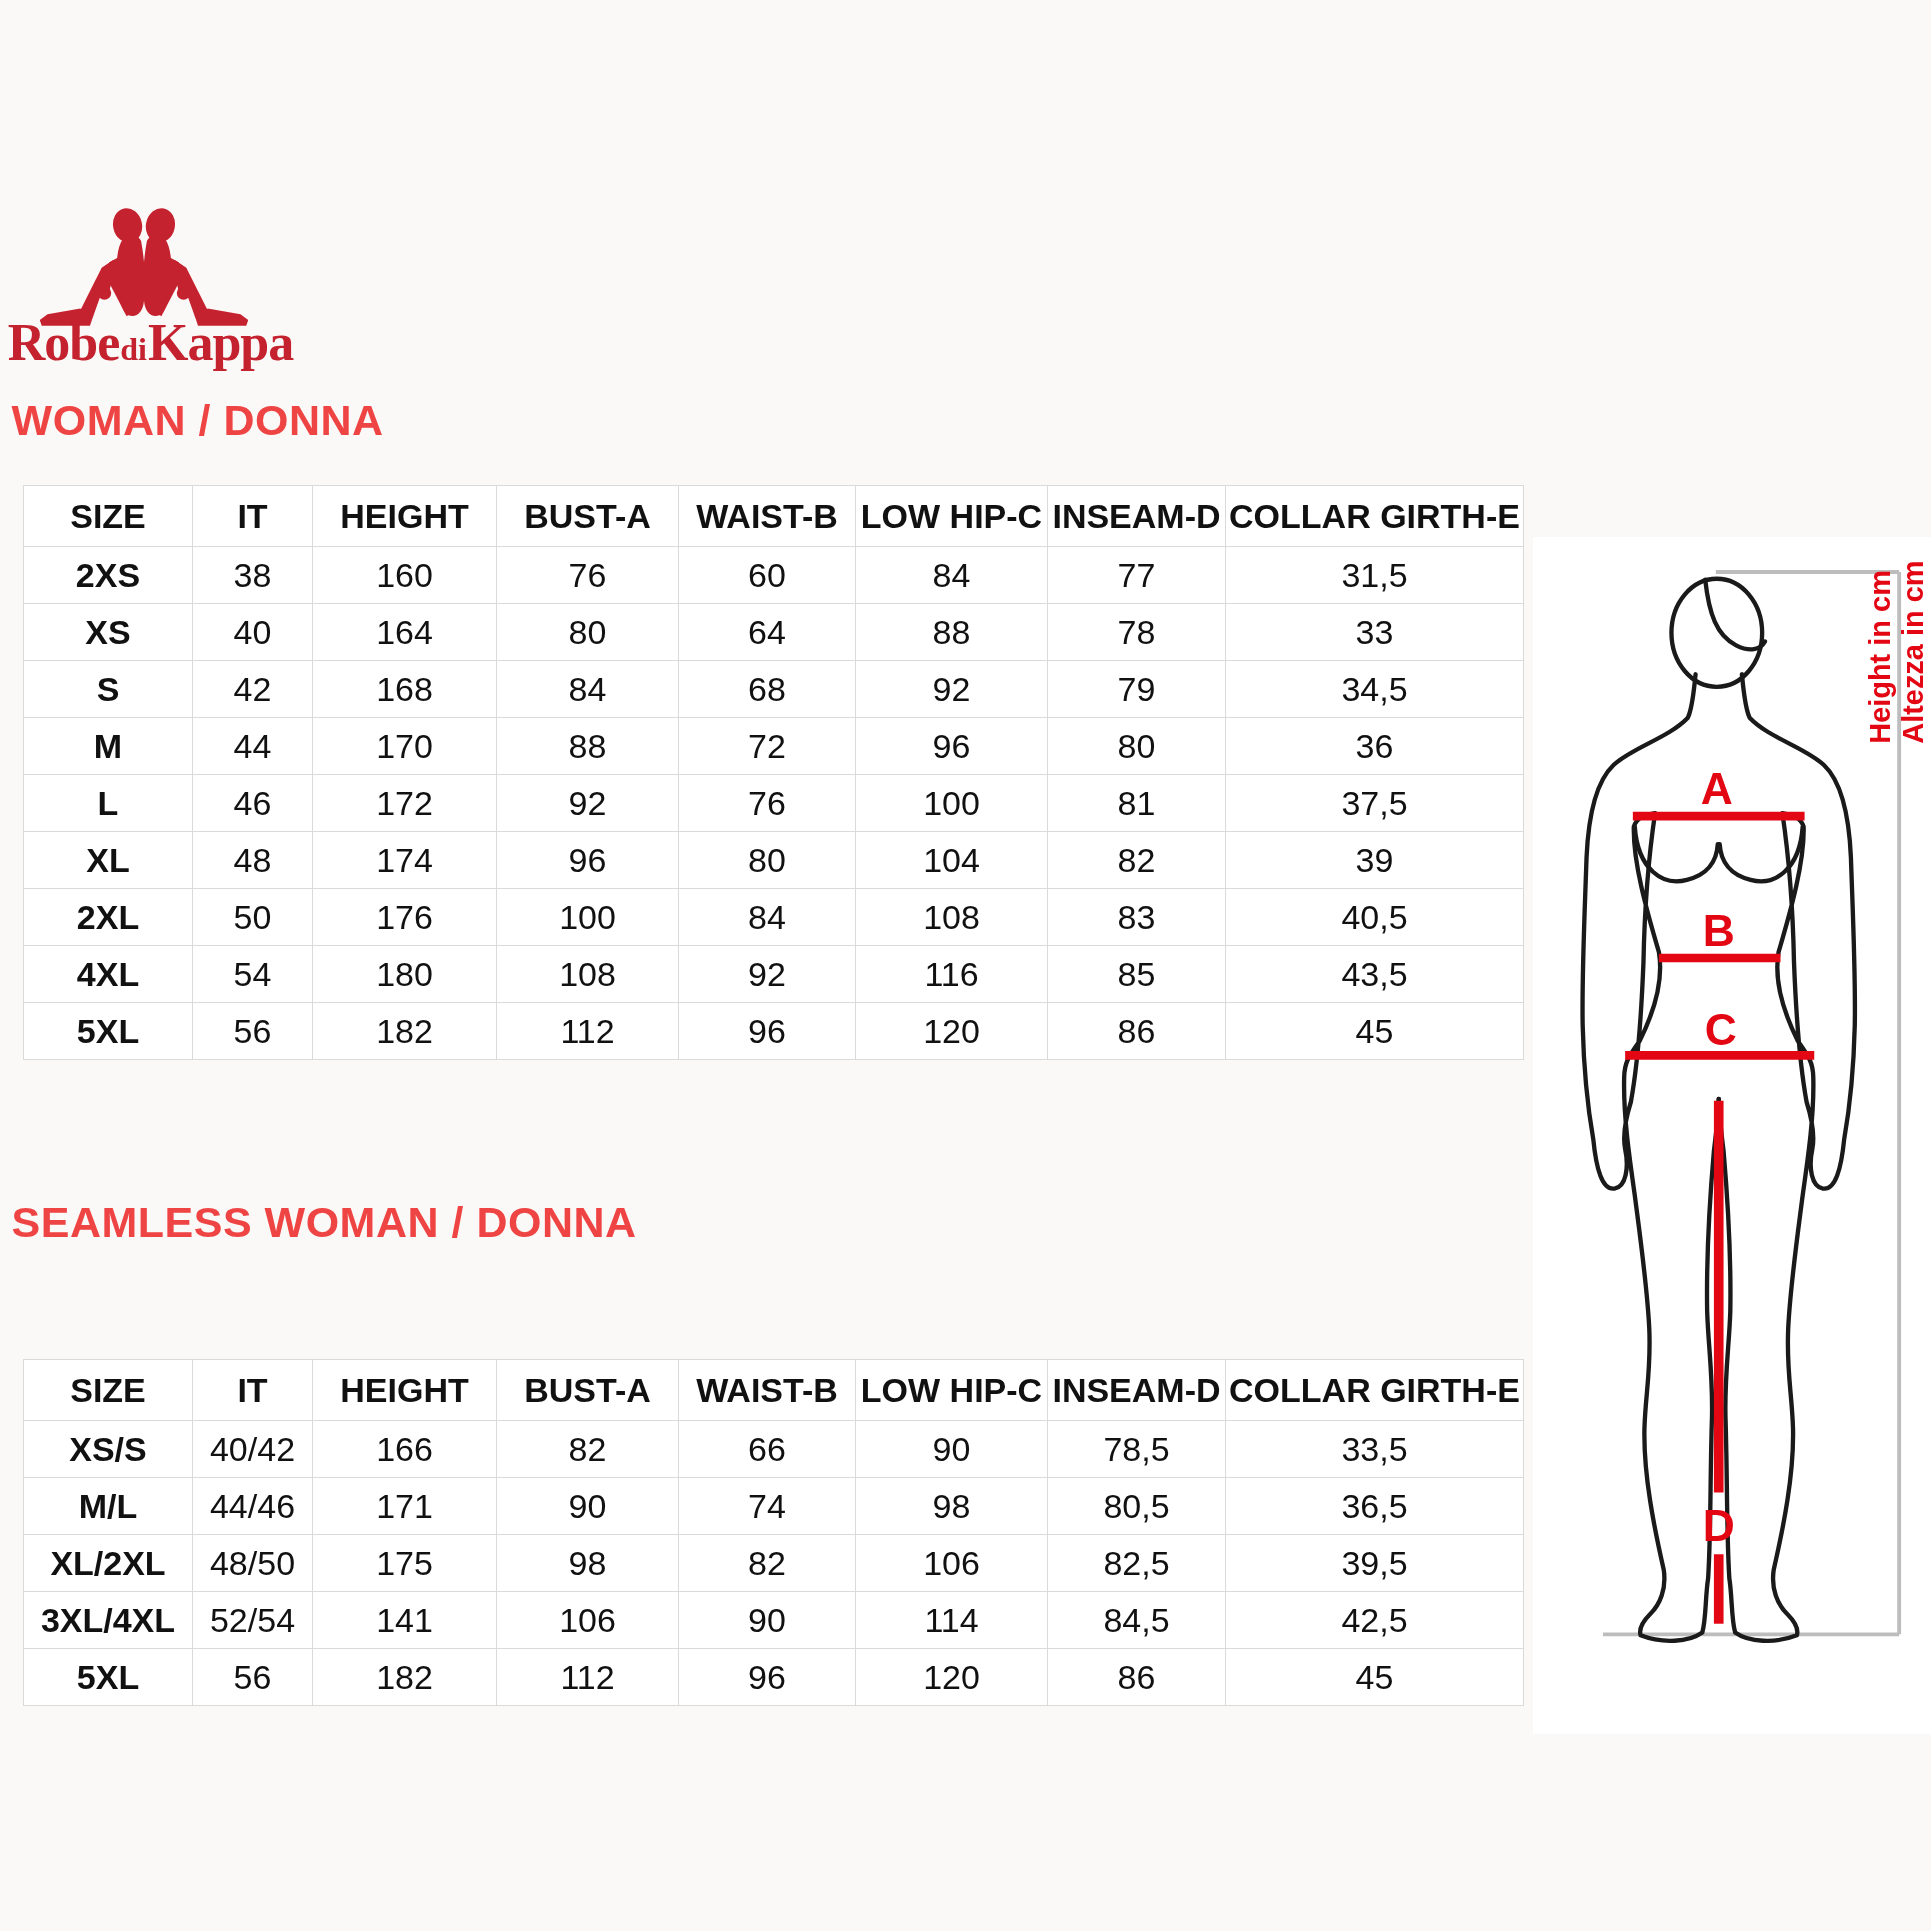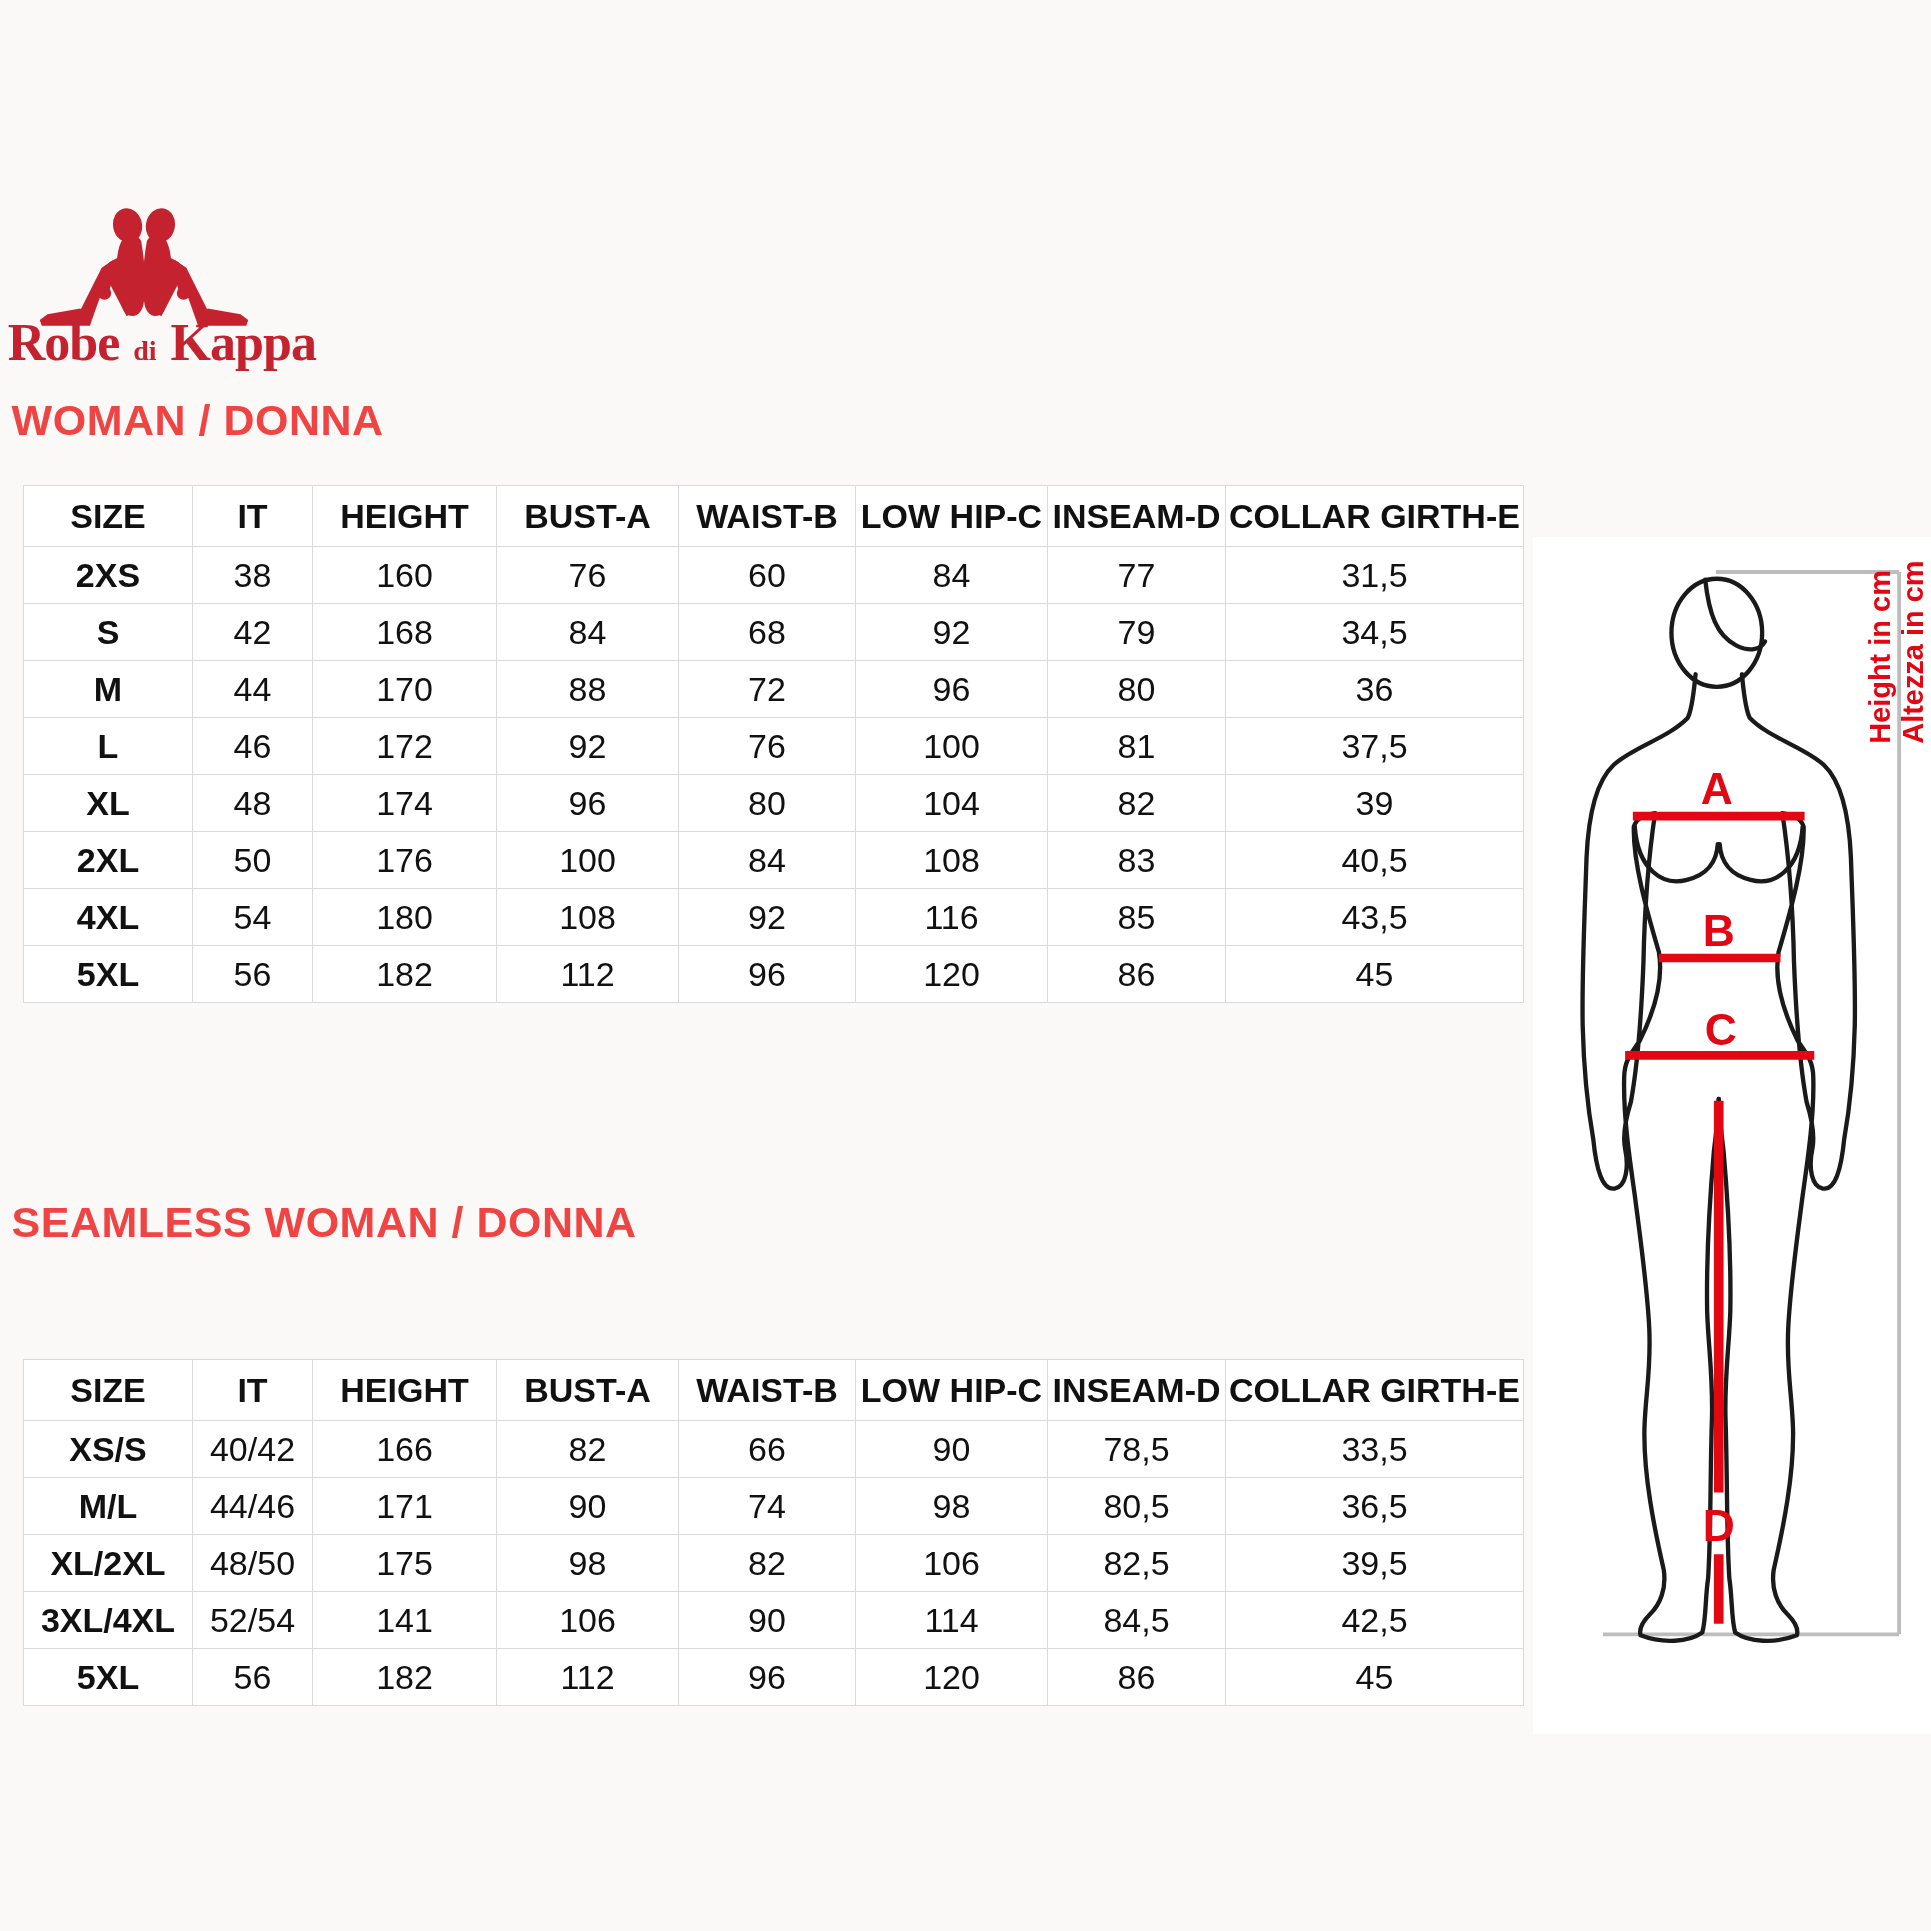--- a/index.html
+++ b/index.html
@@ -15,21 +15,21 @@
 
   
   .logo { position:absolute; left:7.7px; top:145px; width:270px; height:232px; }
   .omini { position:absolute; left:26px; top:61px; width:220px; height:120px; }
   .wordmark {
     position:absolute; left:0px; top:172px; width:270px;
     font-family:"Liberation Serif", serif;
     font-weight:bold; font-size:52px; line-height:1;
     color:#c5222f; letter-spacing:-1px; white-space:nowrap;
   }
-  .wordmark .di { font-size:28px; margin:0 14px; letter-spacing:0; }
+  .wordmark .di { font-size:32px; margin:0 1px; letter-spacing:0; }
 
   
   .sec-title {
     position:absolute; left:11.6px; margin:0;
     font-size:43px; font-weight:bold; color:#ef4444; letter-spacing:0.5px;
   }
   .sec-title.t1 { top:396px; }
   .sec-title.t2 { top:1198px; }
 
   
@@ -110,20 +110,30 @@
     <tbody>
         <tr>
           <td class="sz">2XS</td>
           <td>38</td>
           <td>160</td>
           <td>76</td>
           <td>60</td>
           <td>84</td>
           <td>77</td>
           <td>31,5</td>
+        </tr>
+        <tr>
+          <td class="sz">XS</td>
+          <td>40</td>
+          <td>164</td>
+          <td>80</td>
+          <td>64</td>
+          <td>88</td>
+          <td>78</td>
+          <td>33</td>
         </tr>
         <tr>
           <td class="sz">S</td>
           <td>42</td>
           <td>168</td>
           <td>84</td>
           <td>68</td>
           <td>92</td>
           <td>79</td>
           <td>34,5</td>

